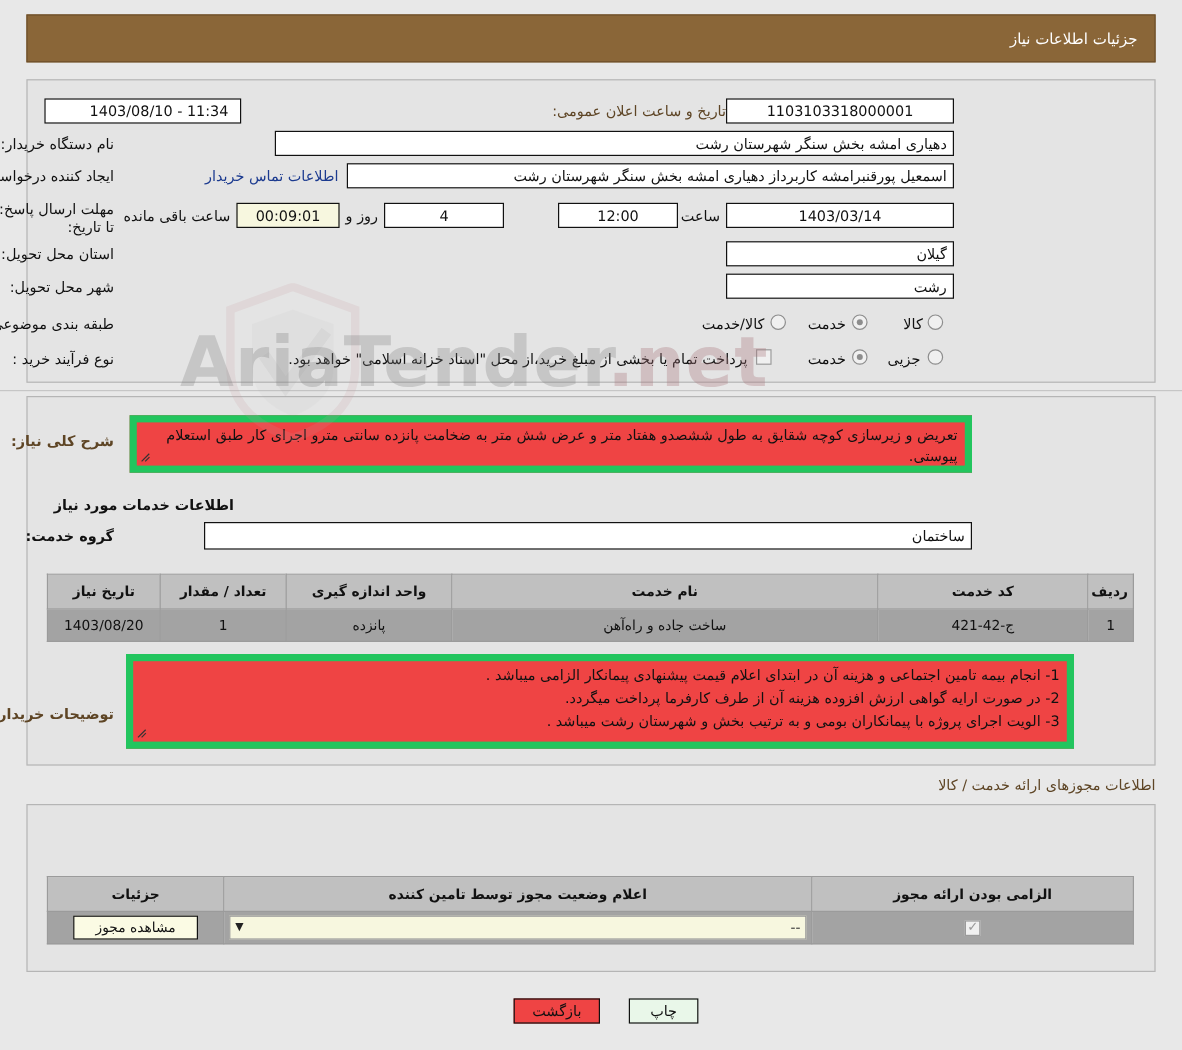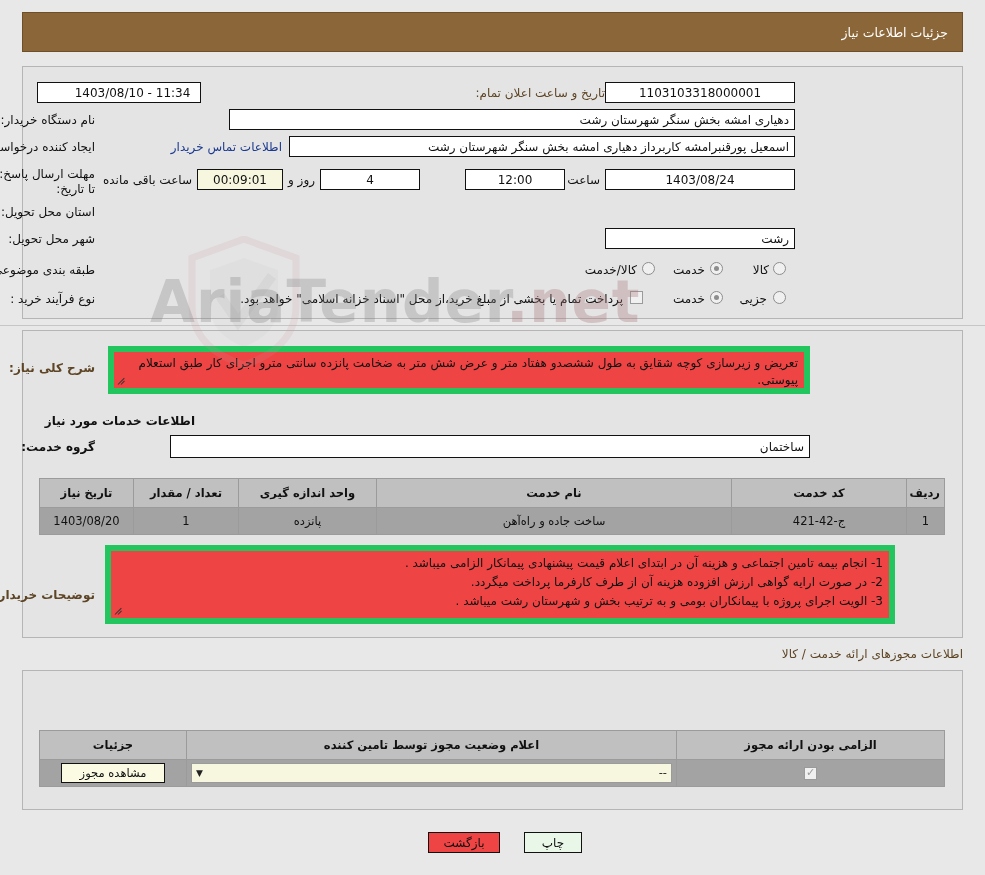--- a/index.html
+++ b/index.html
@@ -282,40 +282,41 @@
 
   <div class="titlebar">
     <span>جزئیات اطلاعات نیاز</span>
   </div>
 
   <div class="panel" id="panel-top"></div>
 
   <div class="lbl" style="right:890px; top:86px;">شماره نیاز:</div>
   <div class="tbox center ltr" style="right:190px; top:82px; width:190px; height:21px;">1103103318000001</div>
 
-  <div class="lbl brown" style="right:380px; top:86px;">تاریخ و ساعت اعلان تمام:</div>
+  <div class="lbl brown" style="right:380px; top:86px;">تاریخ و ساعت اعلان عمومی:</div>
   <div class="tbox center ltr" style="right:784px; top:82px; width:164px; height:21px;padding-left:32px;">1403/08/10 - 11:34</div>
 
   <div class="lbl" style="right:890px; top:113px;">نام دستگاه خریدار:</div>
   <div class="tbox right" style="right:190px; top:109px; width:566px; height:21px;">دهیاری امشه بخش سنگر شهرستان رشت</div>
 
   <div class="lbl" style="right:890px; top:140px;">ایجاد کننده درخواست:</div>
   <div class="tbox right" style="right:190px; top:136px; width:506px; height:21px;">اسمعیل پورقنبرامشه کاربرداز دهیاری امشه بخش سنگر شهرستان رشت</div>
   <div class="lbl blue" style="right:703px; top:140px;">اطلاعات تماس خریدار</div>
 
   <div class="lbl" style="right:890px; top:167px; white-space:normal; width:96px; text-align:right; line-height:15px;">مهلت ارسال پاسخ: تا تاریخ:</div>
-  <div class="tbox center ltr" style="right:190px; top:169px; width:190px; height:21px;">1403/08/24</div>
+  <div class="tbox center ltr" style="right:190px; top:169px; width:190px; height:21px;">1403/03/14</div>
   <div class="lbl" style="right:385px; top:173px;">ساعت</div>
   <div class="tbox center ltr" style="right:420px; top:169px; width:100px; height:21px;">12:00</div>
   <div class="tbox center ltr" style="right:565px; top:169px; width:100px; height:21px;">4</div>
   <div class="lbl" style="right:670px; top:173px;">روز و</div>
   <div class="tbox center ltr yellow" style="right:702px; top:169px; width:86px; height:21px;">00:09:01</div>
   <div class="lbl" style="right:793px; top:173px;">ساعت باقی مانده</div>
 
   <div class="lbl" style="right:890px; top:205px;">استان محل تحویل:</div>
+  <div class="tbox right" style="right:190px; top:201px; width:190px; height:21px;">گیلان</div>
 
   <div class="lbl" style="right:890px; top:232px;">شهر محل تحویل:</div>
   <div class="tbox right" style="right:190px; top:228px; width:190px; height:21px;">رشت</div>
 
   <div class="lbl" style="right:890px; top:263px;">طبقه بندی موضوعی:</div>
   <div class="radio" style="right:199px; top:262px;"></div>
   <div class="lbl" style="right:216px; top:263px;">کالا</div>
   <div class="radio on" style="right:262px; top:262px;"></div>
   <div class="lbl" style="right:280px; top:263px;">خدمت</div>
   <div class="radio" style="right:330px; top:262px;"></div>

